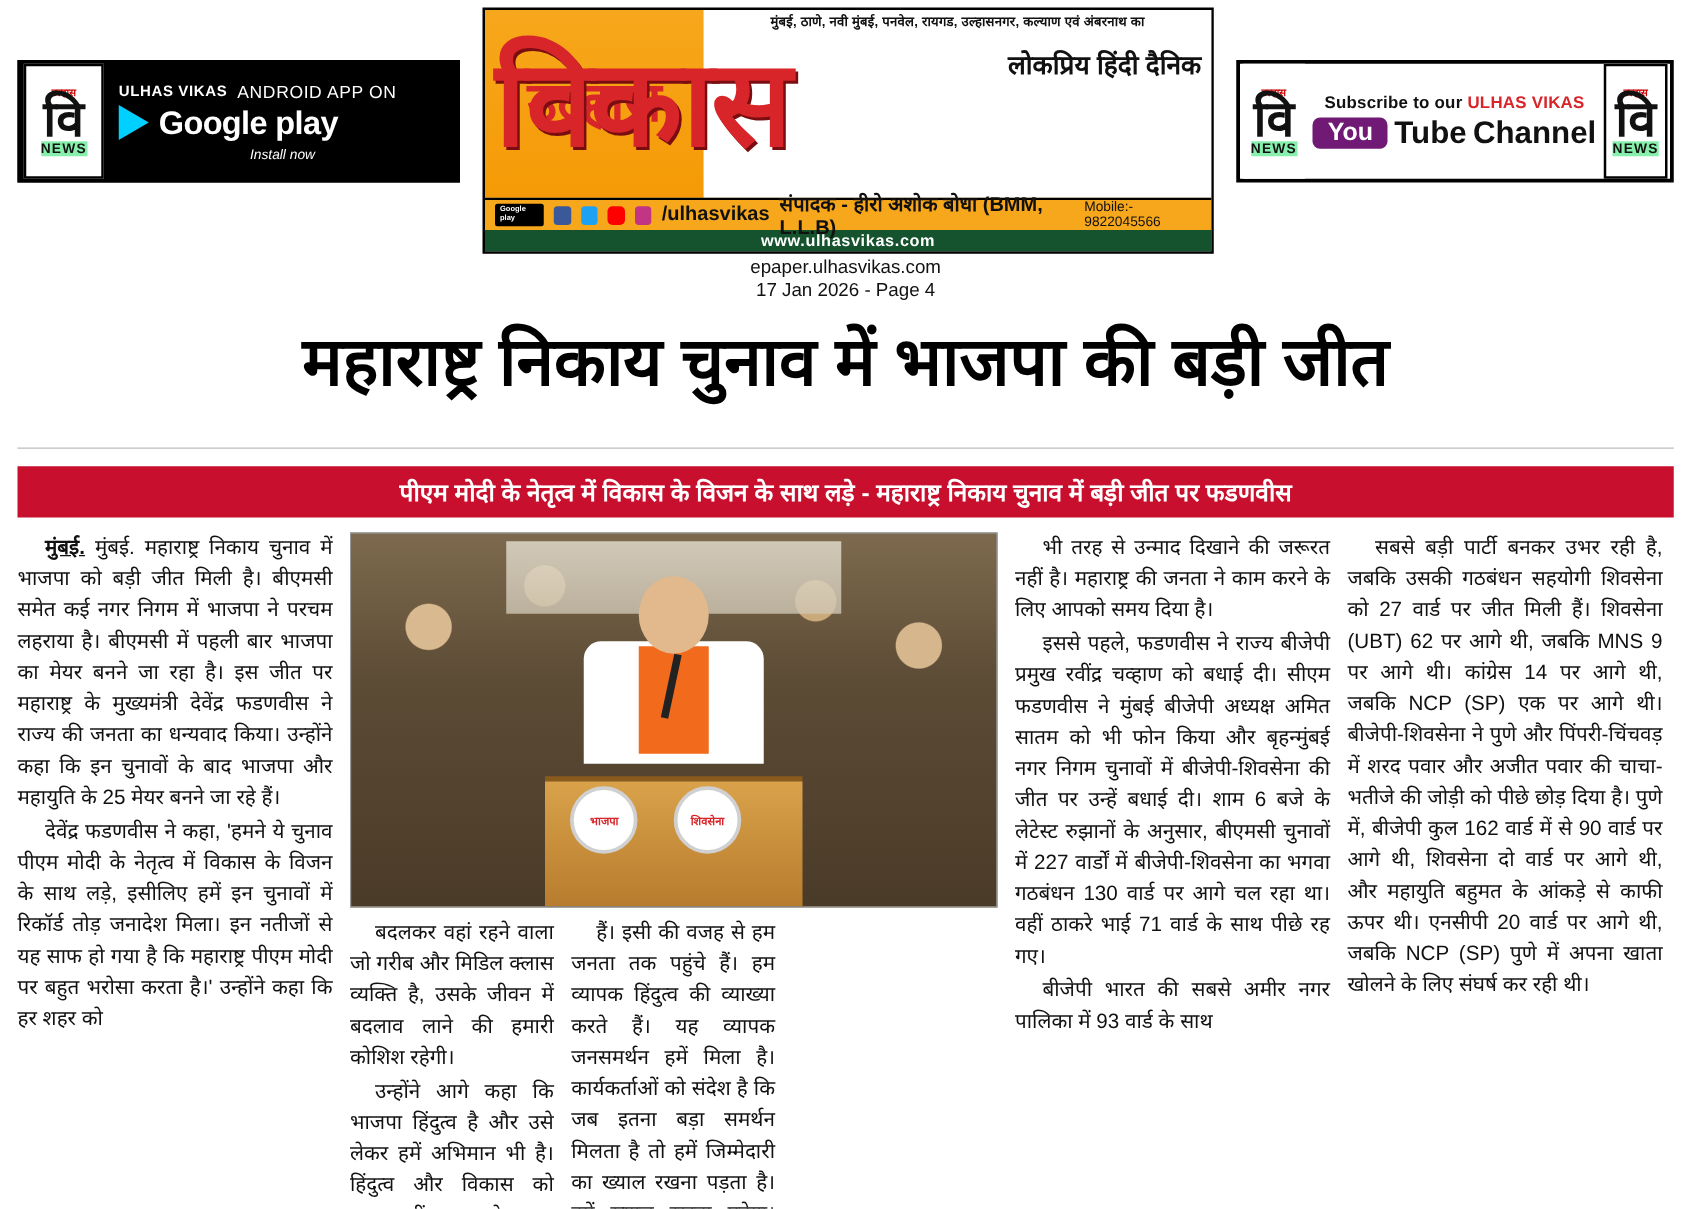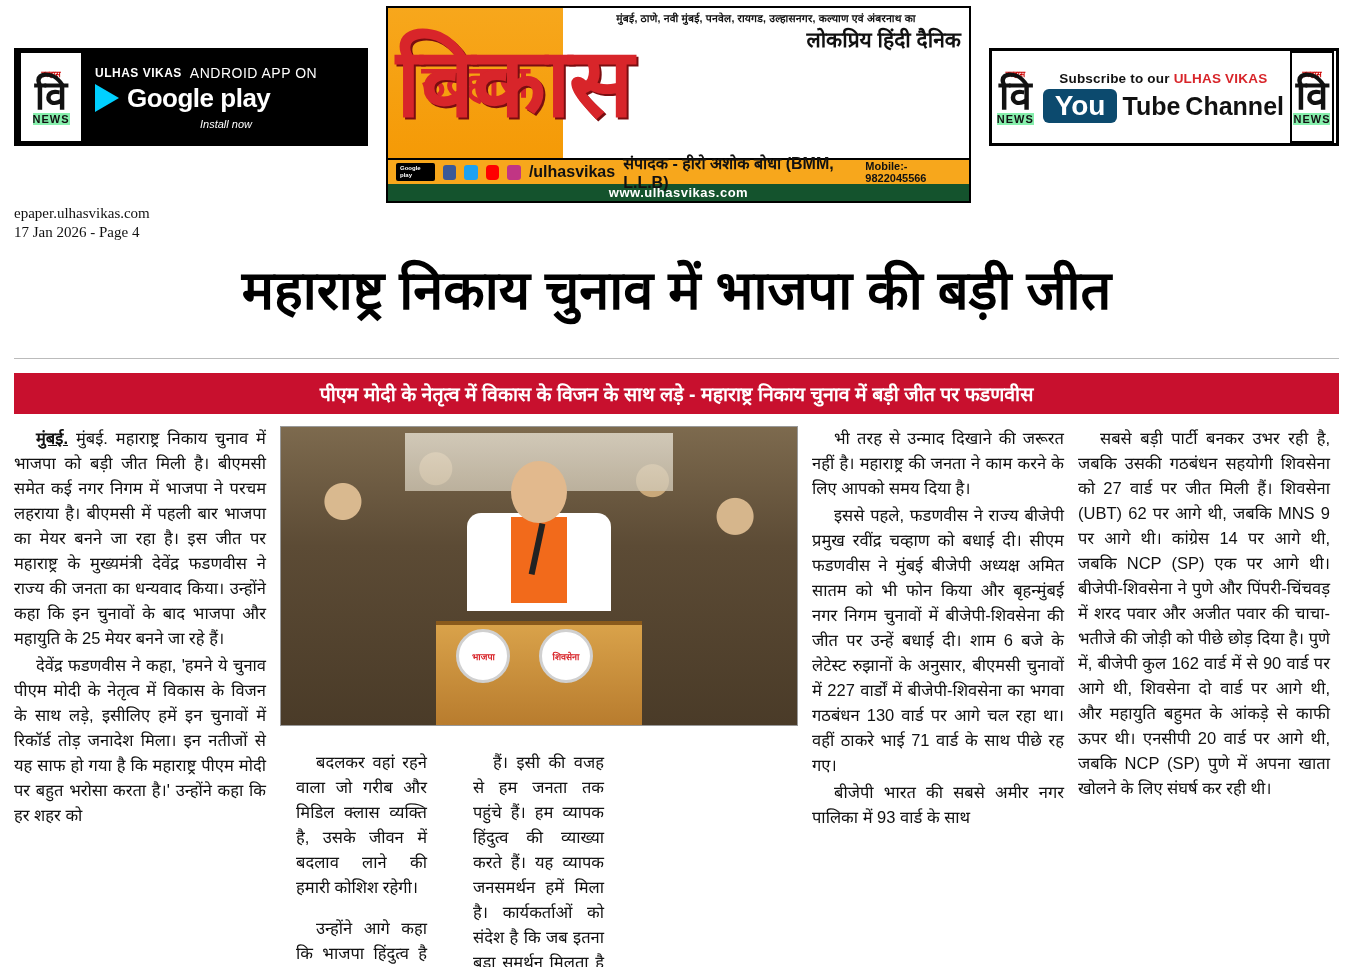--- a/index.html
+++ b/index.html
@@ -31,42 +31,42 @@
   .gplay-text { font-size:26px; font-weight:bold; font-family:"Liberation Sans", sans-serif; letter-spacing:-.5px; }
   .gplay-install { font-size:11px; font-style:italic; text-align:center; margin-top:4px; }
 
   
   .center-mast { width:585px; border:2px solid #000; background:#fff; position:relative; }
   .mast-top-row { display:flex; height:150px; }
   .mast-left-orange { width:175px; background:linear-gradient(180deg,#f7a71c 0%, #f59a06 100%); display:flex; align-items:center; justify-content:center; }
   .mast-ulhas { font-family:"Liberation Serif", serif; font-size:44px; font-weight:bold; color:#d8252a; line-height:1; }
   .mast-right { flex:1; background:#fff; padding:4px 8px 0 8px; }
   .mast-cities { font-size:10.5px; text-align:center; font-weight:bold; color:#111; letter-spacing:.2px; line-height:13px; }
-  .mast-lokpriya { font-size:21px; font-weight:bold; text-align:right; margin-top:0; color:#111; }
+  .mast-lokpriya { font-size:21px; font-weight:bold; text-align:right; margin-top:12px; color:#111; }
   .mast-vikas { position:absolute; left:8px; top:28px; font-family:"Liberation Serif", serif; font-size:96px; font-weight:bold; color:#d8252a; line-height:1; letter-spacing:-2px; text-shadow:2px 2px 0 #7a0d10; }
   .mast-strip { display:flex; align-items:center; gap:8px; background:#f7a71c; border-top:2px solid #000; padding:2px 8px; height:26px; font-size:11px; font-weight:bold; }
   .mini-play { background:#000; color:#fff; font-size:6px; padding:2px 4px; border-radius:2px; line-height:7px; }
   .soc { width:15px; height:15px; border-radius:3px; display:inline-block; }
   .soc.fb { background:#3b5998; } .soc.tw { background:#1da1f2; } .soc.yt { background:#ff0000; border-radius:4px; } .soc.ig { background:#c13584; }
   .strip-handle { font-size:16px; font-weight:bold; }
-  .strip-mobile { margin-left:auto; font-size:11px; font-weight:bold; }
+  .strip-mobile { margin-left:auto; font-size:11px; font-weight:normal; }
   .mast-url { background:#14532d; color:#fff; text-align:center; font-size:13px; font-weight:bold; letter-spacing:.5px; padding:1px 0; }
 
   
   .yt-wrap { display:flex; align-items:center; border:3px solid #000; background:#fff; height:98px; width:350px; margin-top:42px; }
   .yt-mid { flex:1; text-align:center; padding:2px 4px; }
   .yt-sub { font-size:13.5px; font-weight:bold; letter-spacing:.2px; }
   .yt-sub .red { color:#d8252a; }
   .yt-chan { display:flex; align-items:center; justify-content:center; gap:5px; margin-top:3px; }
-  .yt-badge { background:#0c4a6e; color:#fff; font-size:28px; font-weight:bold; padding:1px 12px; border-radius:6px; }
+  .yt-badge { background:#701a75; color:#fff; font-size:20px; font-weight:bold; padding:1px 12px; border-radius:6px; }
   .yt-tube { font-size:25px; font-weight:bold; color:#111; }
   .yt-channel-word { font-size:25px; font-weight:bold; color:#111; }
 
   
-  .epaper { text-align:left; font-size:15px; color:#111; line-height:19px; margin-top:4px;font-family:Liberation Serif, serif; }
+  .epaper { text-align:center; font-size:15px; color:#111; line-height:19px; margin-top:4px; }
 
   
   .headline { text-align:center; font-size:54px; font-weight:bold; line-height:64px; margin-top:16px; color:#000; font-family:"Liberation Sans", sans-serif; }
   .hr-line { border-top:1px solid #bbb; margin:14px 0 0 0; }
 
   
   .subbar { background:#c8102e; color:#fff; text-align:center; font-size:19.5px; font-weight:bold; padding:7px 4px; margin-top:14px; }
   .col { font-size:16.5px; line-height:25px; text-align:justify; color:#111; }
   .col p { margin:0 0 0 0; text-indent:22px; }
   .col p + p { margin-top:2px; }
@@ -93,21 +93,21 @@
   .ph-emblem { position:absolute; bottom:42px; width:54px; height:54px; border-radius:50%; background:#fff; border:3px solid #d0d0d0; font-size:9px; font-weight:bold; display:flex; align-items:center; justify-content:center; color:#d8252a; }
   .ph-em1 { left:34%; }
   .ph-em2 { left:50%; }
   .ph-mic { position:absolute; left:49%; top:96px; width:6px; height:52px; background:#222; transform:rotate(12deg); }
 
   
   .top-row { display:flex; gap:14px; }
   .mid-block { width:518px; }
   .below-photo { display:flex; gap:14px; }
   .bp-col { width:163px; font-size:16.5px; line-height:25px; text-align:justify; }
-  .bp-col p { margin:16px; text-indent:20px; }
+  .bp-col p { margin:0; text-indent:20px; }
   .bp-col p + p { margin-top:2px; }
 </style>
 </head>
 <body>
 
 <div class="page">
 
   <div class="masthead">
 
     <div class="gplay-wrap">

